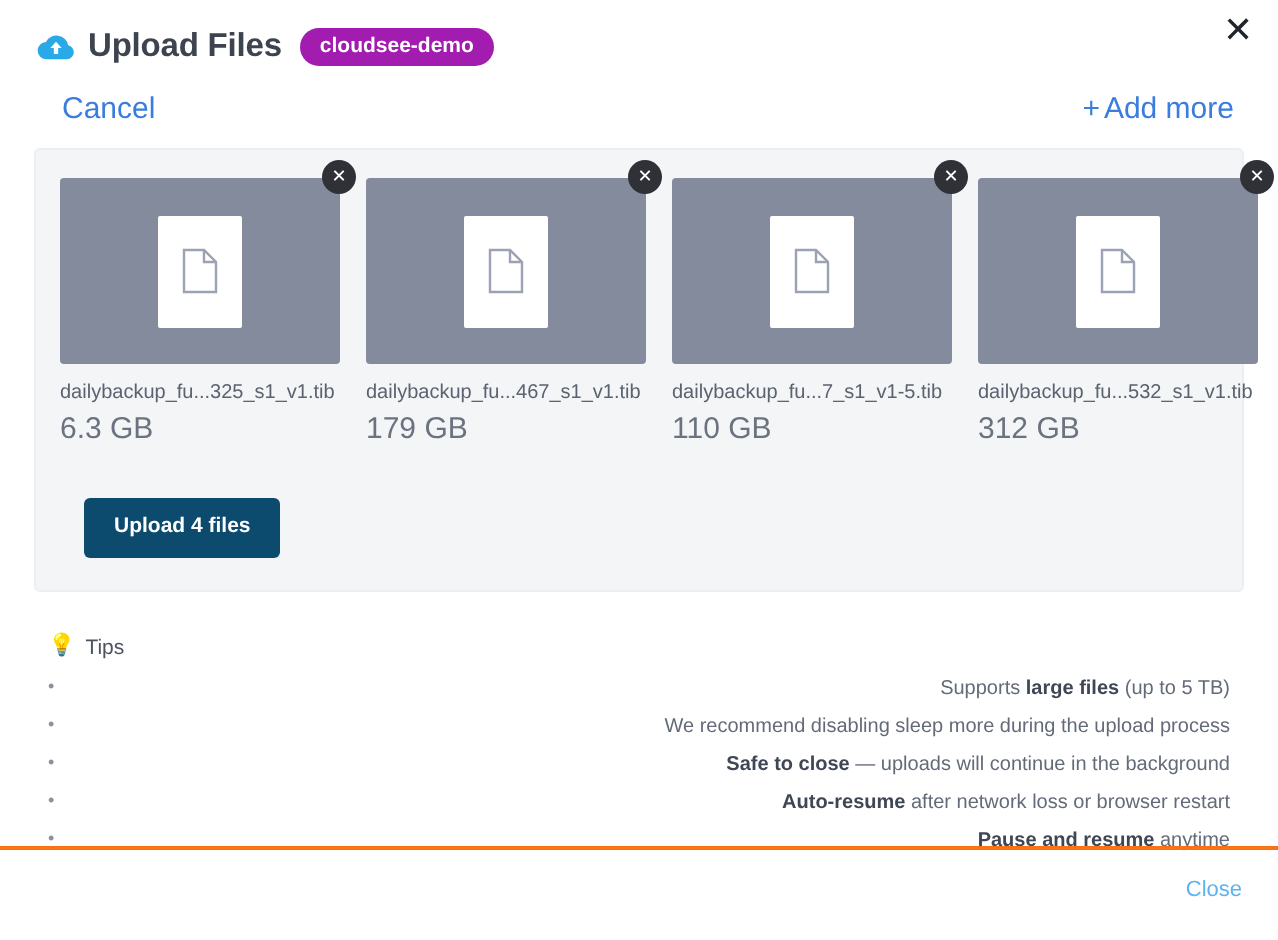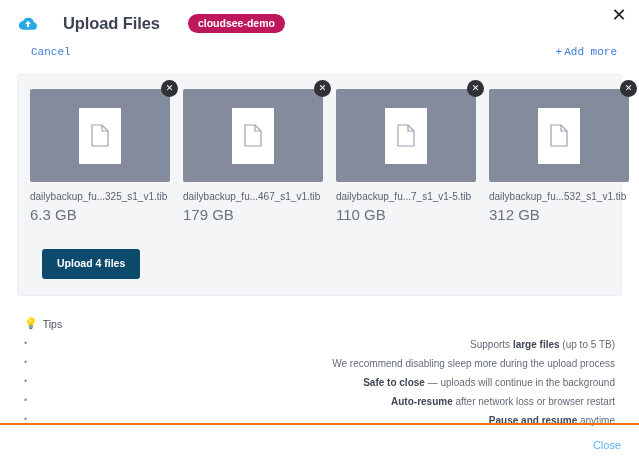--- a/index.html
+++ b/index.html
@@ -31,55 +31,54 @@
     line-height: 1;
     cursor: pointer;
     user-select: none;
   }
 
   
   .modal-header {
     display: flex;
     align-items: center;
     padding: 13px 20px 0 18px;
-    gap: 25px;
+    gap: 6px;
   }
   .cloud-icon {
     width: 20px;
     height: 20px;
     flex: 0 0 auto;
     display: block;
     margin-top: 1px;
   }
   .modal-title {
     font-size: 16.5px;
     font-weight: bold;
     color: #3d4450;
     letter-spacing: -0.1px;
     white-space: nowrap;
   }
   .bucket-badge {
-    background: #be185d;
+    background: #a21caf;
     color: #ffffff;
     font-size: 10.5px;
     font-weight: bold;
     border-radius: 11px;
     padding: 4px 10px 5px 10px;
     line-height: 1;
     white-space: nowrap;
     margin-left: 3px;
   }
 
   
   .toolbar {
     position: relative;
     height: 24px;
     margin: 10px 22px 0 22px;
-    font-size: 11px;
-    font-family: Liberation Mono, monospace;
+    font-size: 15px;
   }
   .toolbar-cancel {
     position: absolute;
     left: 9px;
     top: 2px;
     color: #3b7ddd;
     cursor: pointer;
   }
   .toolbar-count {
     position: absolute;

